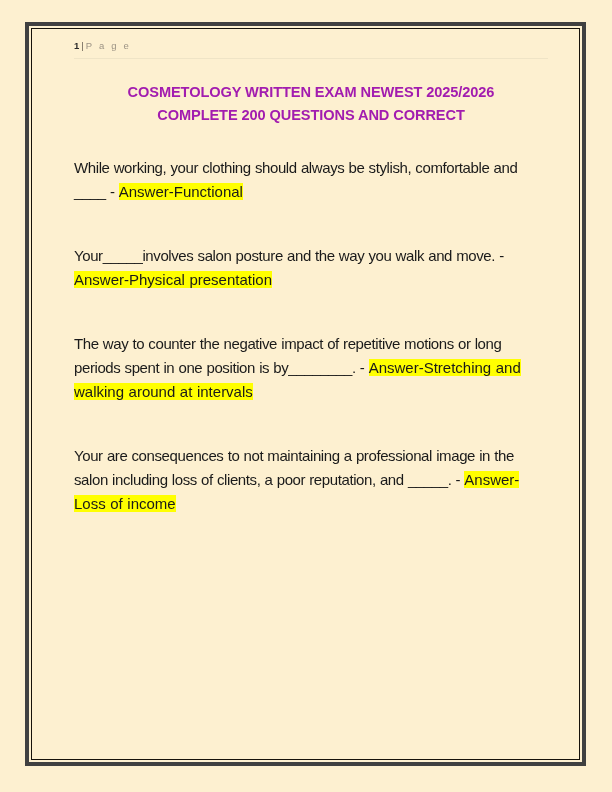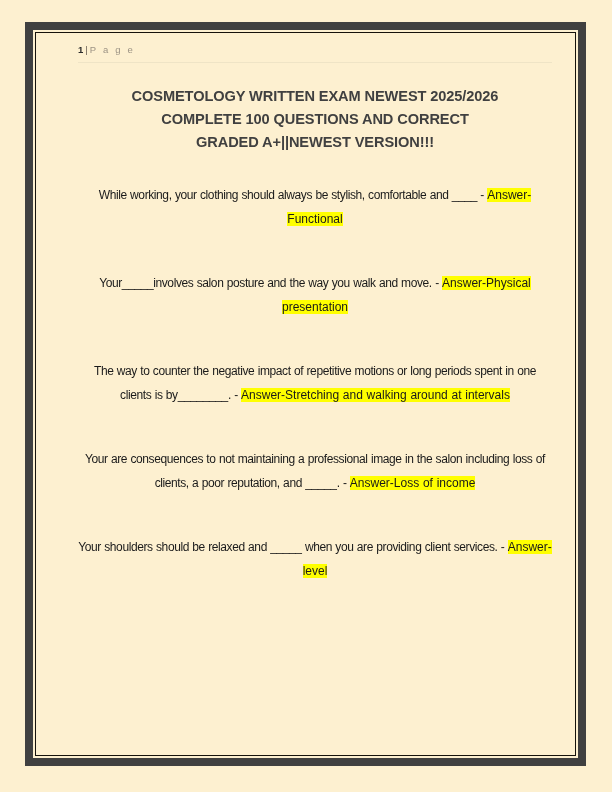--- a/index.html
+++ b/index.html
@@ -15,21 +15,21 @@
   }
 
   
   .page-frame {
     position: absolute;
     left: 25px;
     top: 22px;
     width: 561px;
     height: 744px;
     box-sizing: border-box;
-    border: 8px solid #404040;
+    border: 4px solid #404040;
     background: #fdf0d0;
   }
   .page-frame-inner {
     position: absolute;
     left: 2px;
     top: 2px;
     right: 2px;
     bottom: 2px;
     border: 1px solid #16120b;
     box-sizing: border-box;
@@ -68,39 +68,38 @@
     height: 1px;
     background: #efe4c6;
     margin-top: 2px;
     width: 474px;
   }
 
   
   .doc-title {
     margin-top: 22px;
     text-align: center;
-    color: #404040;
+    color: #a21caf;
     font-weight: bold;
     font-size: 14.6px;
     line-height: 23px;
     letter-spacing: -0.1px;
     padding: 0 4px;
   }
 
   
   .qa-list {
     margin-top: 29px;
   }
   .qa-item {
-    font-size: 12px;
+    font-size: 15px;
     line-height: 24px;
     color: #1a1a1a;
     margin-bottom: 40px;
     word-spacing: 0.4px;
-    text-align: center;
   }
   .qa-item:last-child {
     margin-bottom: 0;
   }
   .hl {
     background: #ffff00;
     color: #1a1a1a;
     box-decoration-break: clone;
     -webkit-box-decoration-break: clone;
   }
@@ -116,32 +115,30 @@
 
   <div class="content">
 
     <div class="page-header">
       <span class="pg-num">1</span><span class="pg-sep">|</span><span class="pg-word">P a g e</span>
     </div>
     <div class="header-rule"></div>
 
     <div class="doc-title">
       <div>COSMETOLOGY WRITTEN EXAM NEWEST 2025/2026</div>
-      <div>COMPLETE 100 QUESTIONS AND CORRECT</div>
-      <div>GRADED A+||NEWEST VERSION!!!</div>
+      <div>COMPLETE 200 QUESTIONS AND CORRECT</div>
     </div>
 
     <div class="qa-list">
 
       <p class="qa-item"><span class="blank">While working, your clothing should always be stylish, comfortable and ____ - </span><span class="hl">Answer-Functional</span></p>
 
       <p class="qa-item"><span class="blank">Your_____involves salon posture and the way you walk and move. - </span><span class="hl">Answer-Physical presentation</span></p>
 
-      <p class="qa-item"><span class="blank">The way to counter the negative impact of repetitive motions or long periods spent in one clients is by________. - </span><span class="hl">Answer-Stretching and walking around at intervals</span></p>
+      <p class="qa-item"><span class="blank">The way to counter the negative impact of repetitive motions or long periods spent in one position is by________. - </span><span class="hl">Answer-Stretching and walking around at intervals</span></p>
 
       <p class="qa-item"><span class="blank">Your are consequences to not maintaining a professional image in the salon including loss of clients, a poor reputation, and _____. - </span><span class="hl">Answer-Loss of income</span></p>
 
-      <p class="qa-item"><span class="blank">Your shoulders should be relaxed and _____ when you are providing client services. - </span><span class="hl">Answer-level</span></p>
 
     </div>
 
   </div>
 </div>
 
 </body></html>

